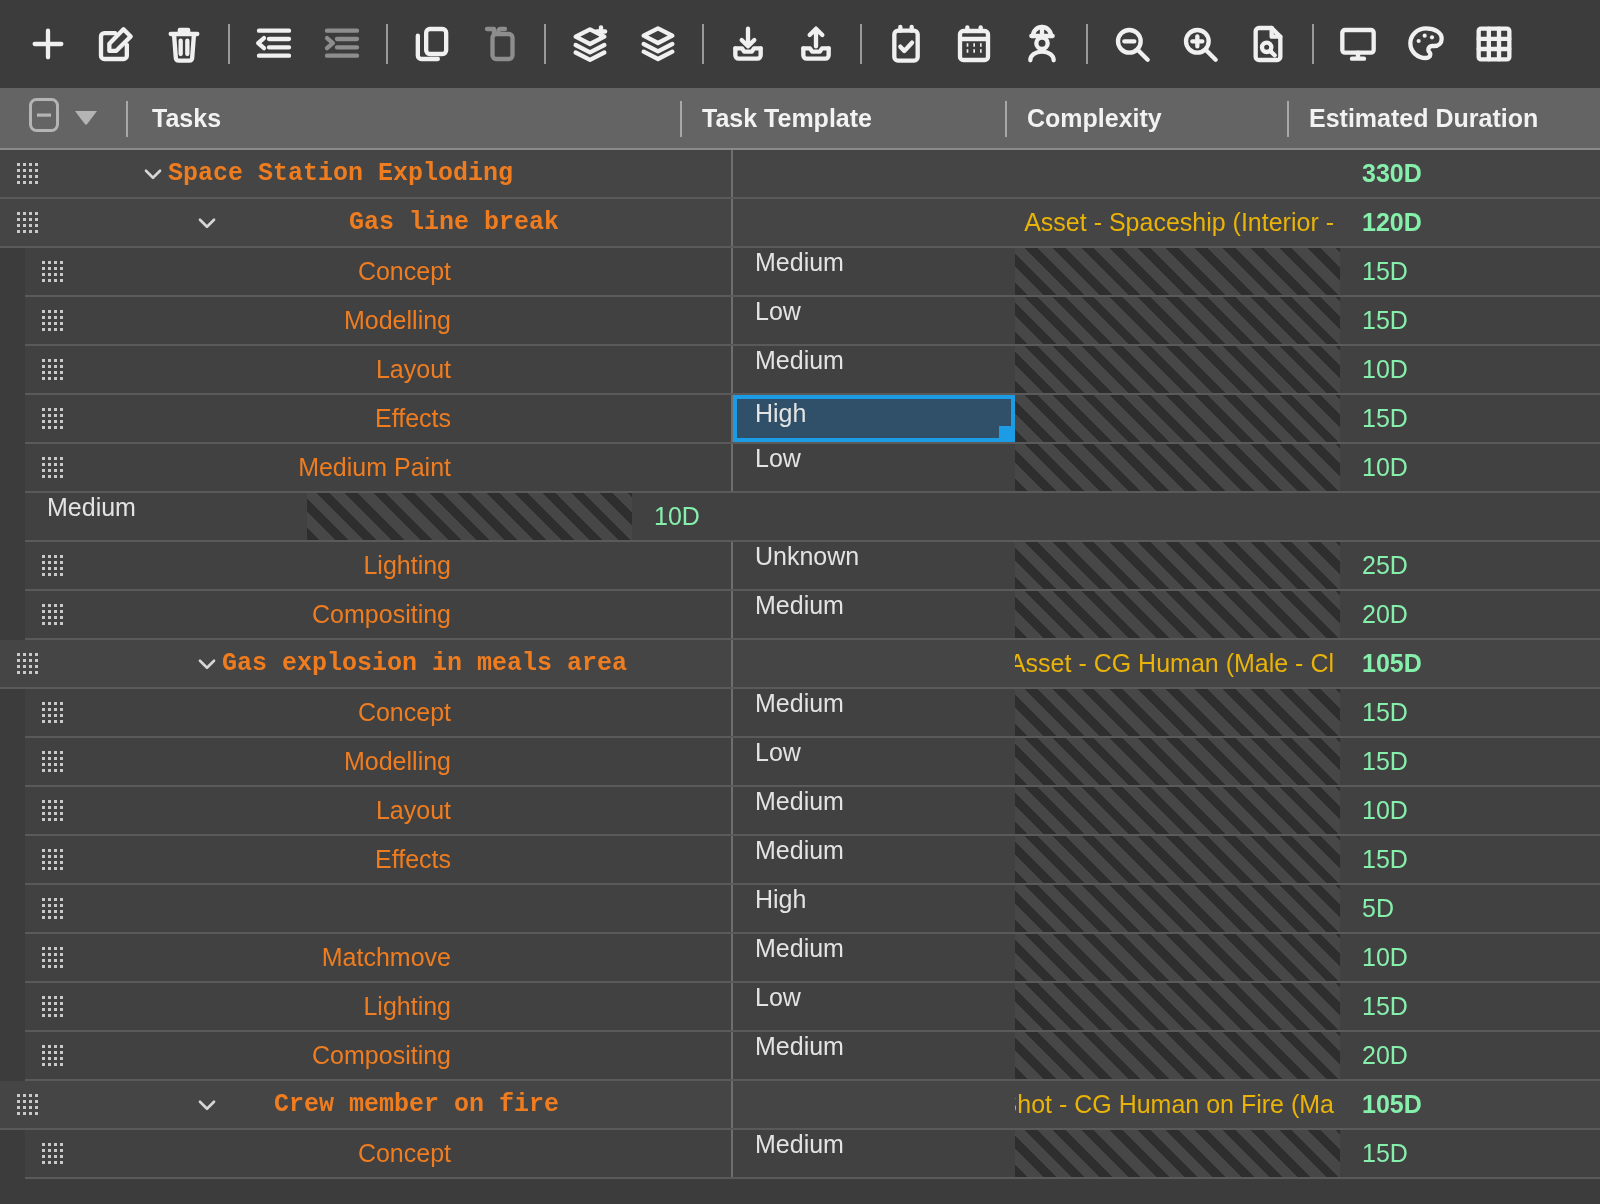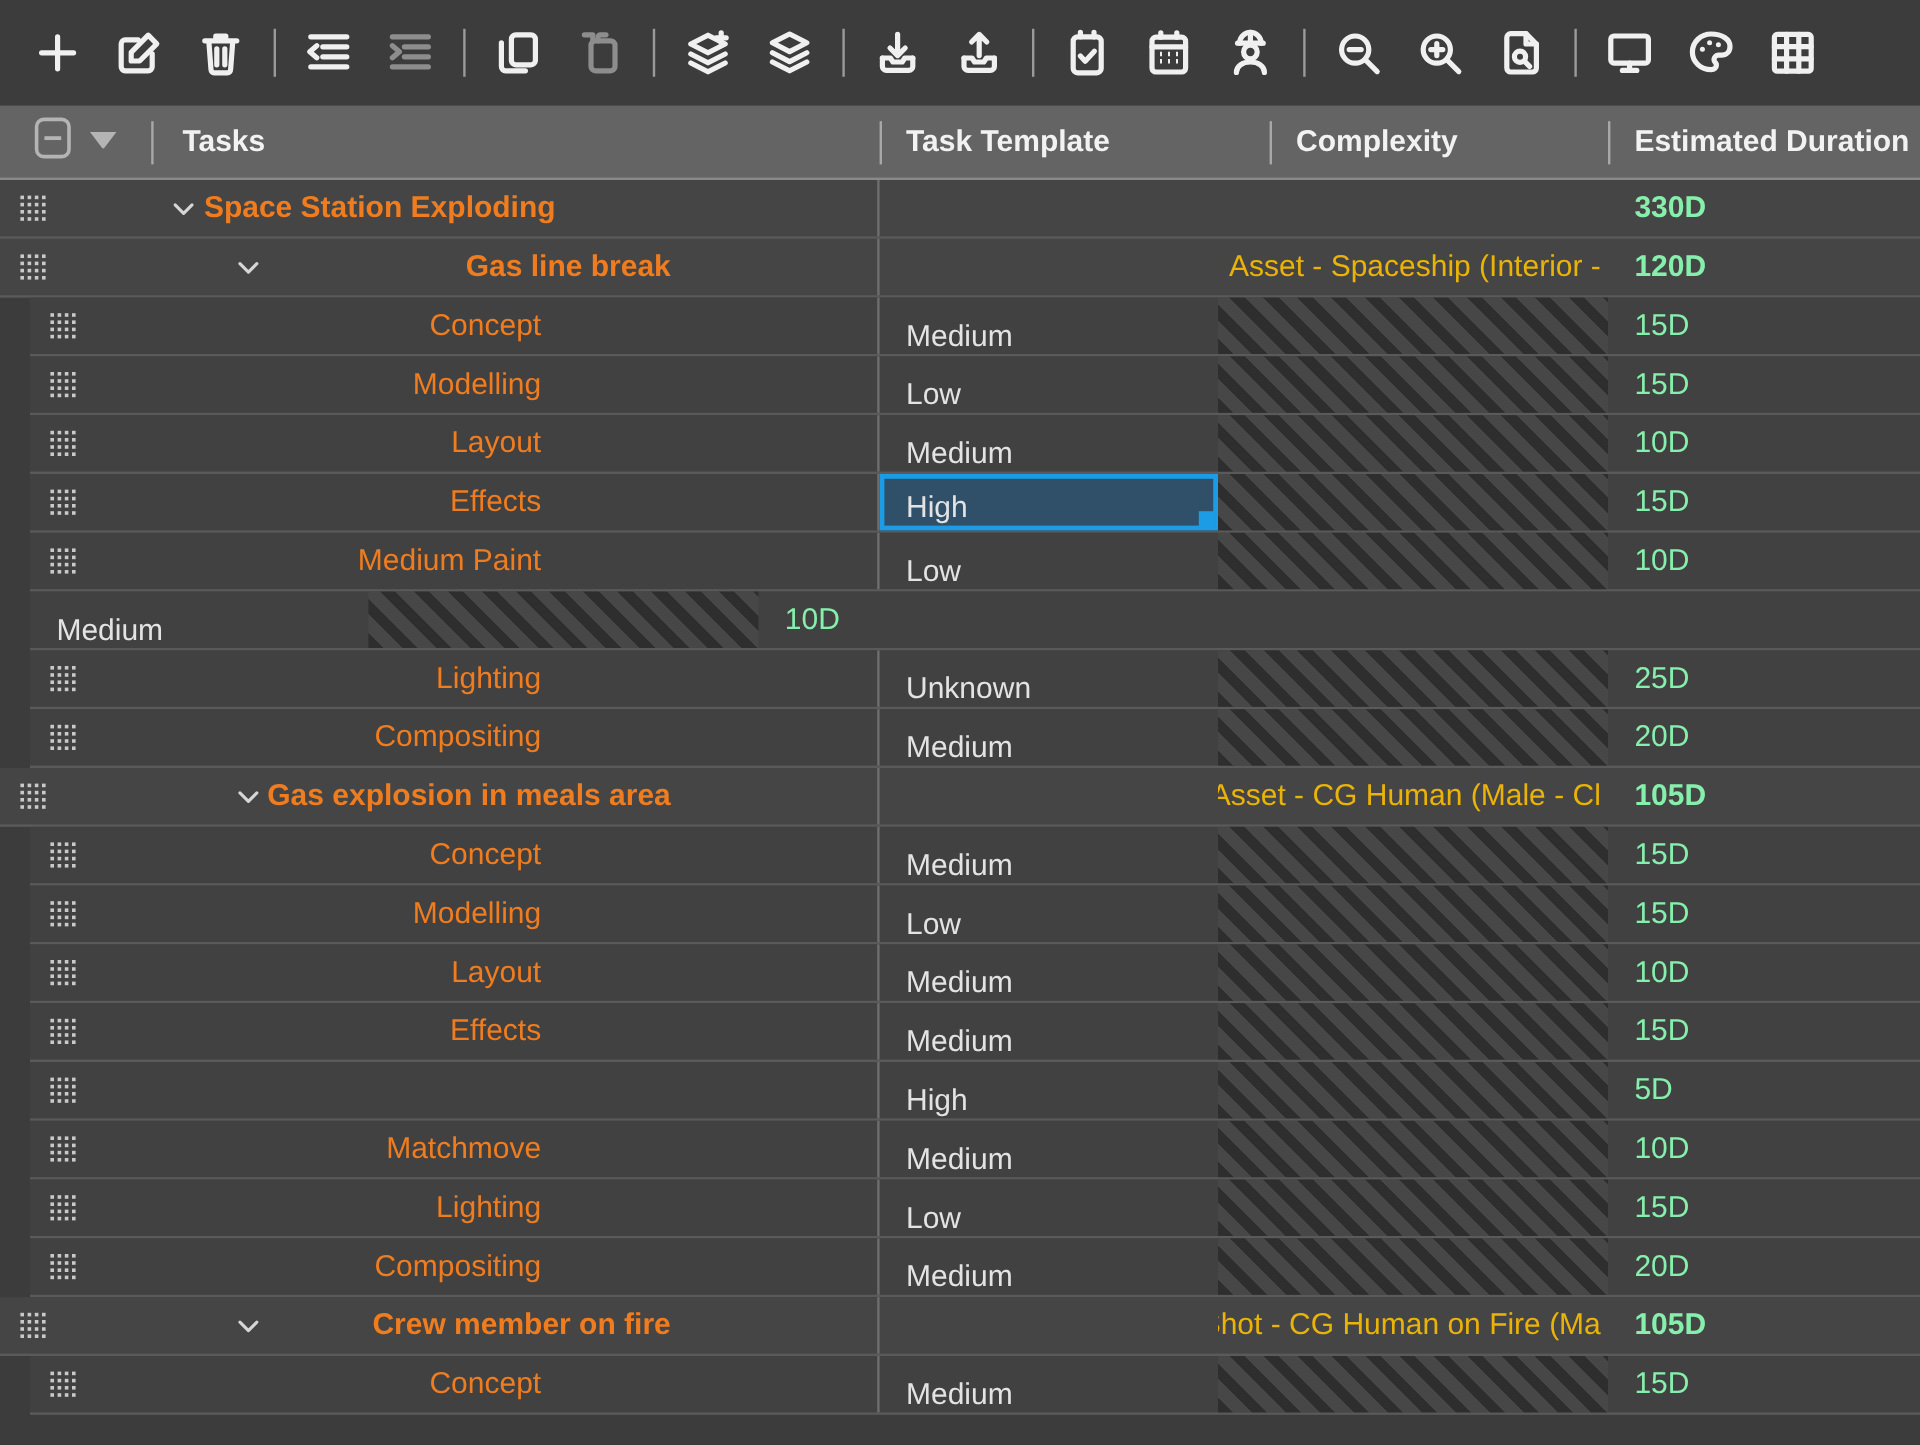--- a/index.html
+++ b/index.html
@@ -43,21 +43,21 @@
     border-bottom: 2px solid #8a8a8a;
     position: relative;
   }
   .hcell {
     display: flex; align-items: center;
     color: #f2f2f2;
     font-size: 25px;
     font-weight: bold;
     position: relative;
   }
-  #h-tasks { width: 733px; padding-left: 0; }
+  #h-tasks { width: 680px; padding-left: 0; }
   #h-complexity { width: 282px; padding-left: 22px; }
   #h-template { width: 325px; padding-left: 22px; }
   #h-duration { width: 260px; padding-left: 22px; }
   .vsep-h {
     position: absolute; left: 0; top: 13px;
     width: 2px; height: 36px;
     background: #a8a8a8;
   }
   #collapse-area {
     display: flex; align-items: center;
@@ -94,30 +94,30 @@
   .chev { width: 30px; flex: 0 0 auto; display:flex; align-items:center; justify-content:center; color:#d6d6d6; }
   .taskname {
     flex: 1 1 auto;
     text-align: right;
     padding-right: 268px;
     color: #ef7d20;
     font-size: 25px;
     white-space: nowrap;
     overflow: hidden;
   }
-  .row.group .taskname { font-weight: bold; }
+  .row.group .taskname { font-weight: bold; font-family: Liberation Mono, monospace; }
   .row.lvl0 .taskname { padding-right: 268px; }
   .row.lvl1 .taskname { padding-right: 172px; }
   .row.lvl2 .taskname { padding-right: 280px; }
   .row.lvl0 .chev { margin-left: 84px; }
   .row.lvl1 .chev { margin-left: 138px; }
 
   .c-complexity {
     width: 282px; flex: 0 0 auto;
-    display: flex; align-items: flex-end;
+    display: flex; align-items: flex-start;
     padding-left: 22px;
     color: #e3e3e3;
     font-size: 25px;
     position: relative;
   }
   .c-template {
     width: 325px; flex: 0 0 auto;
     display: flex; align-items: center; justify-content: flex-end;
     padding-right: 6px;
     color: #eab308;

